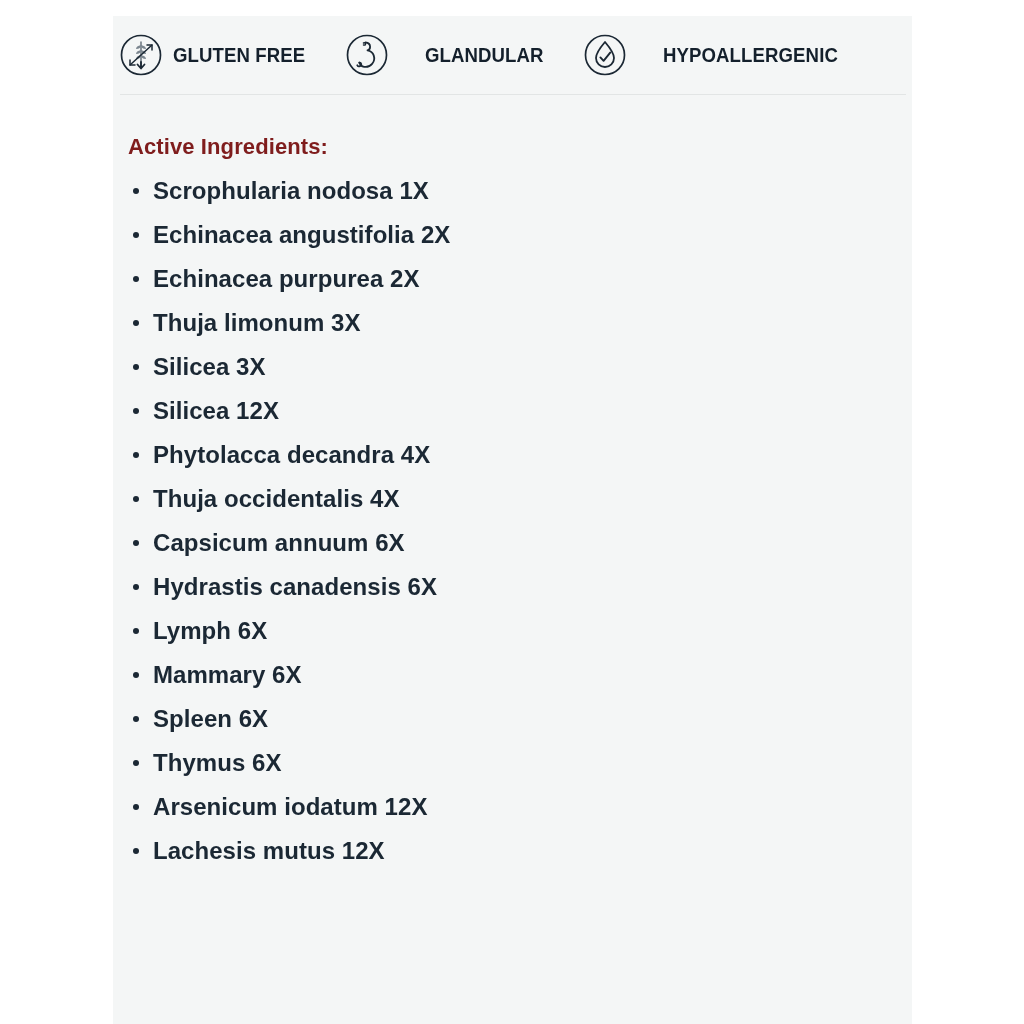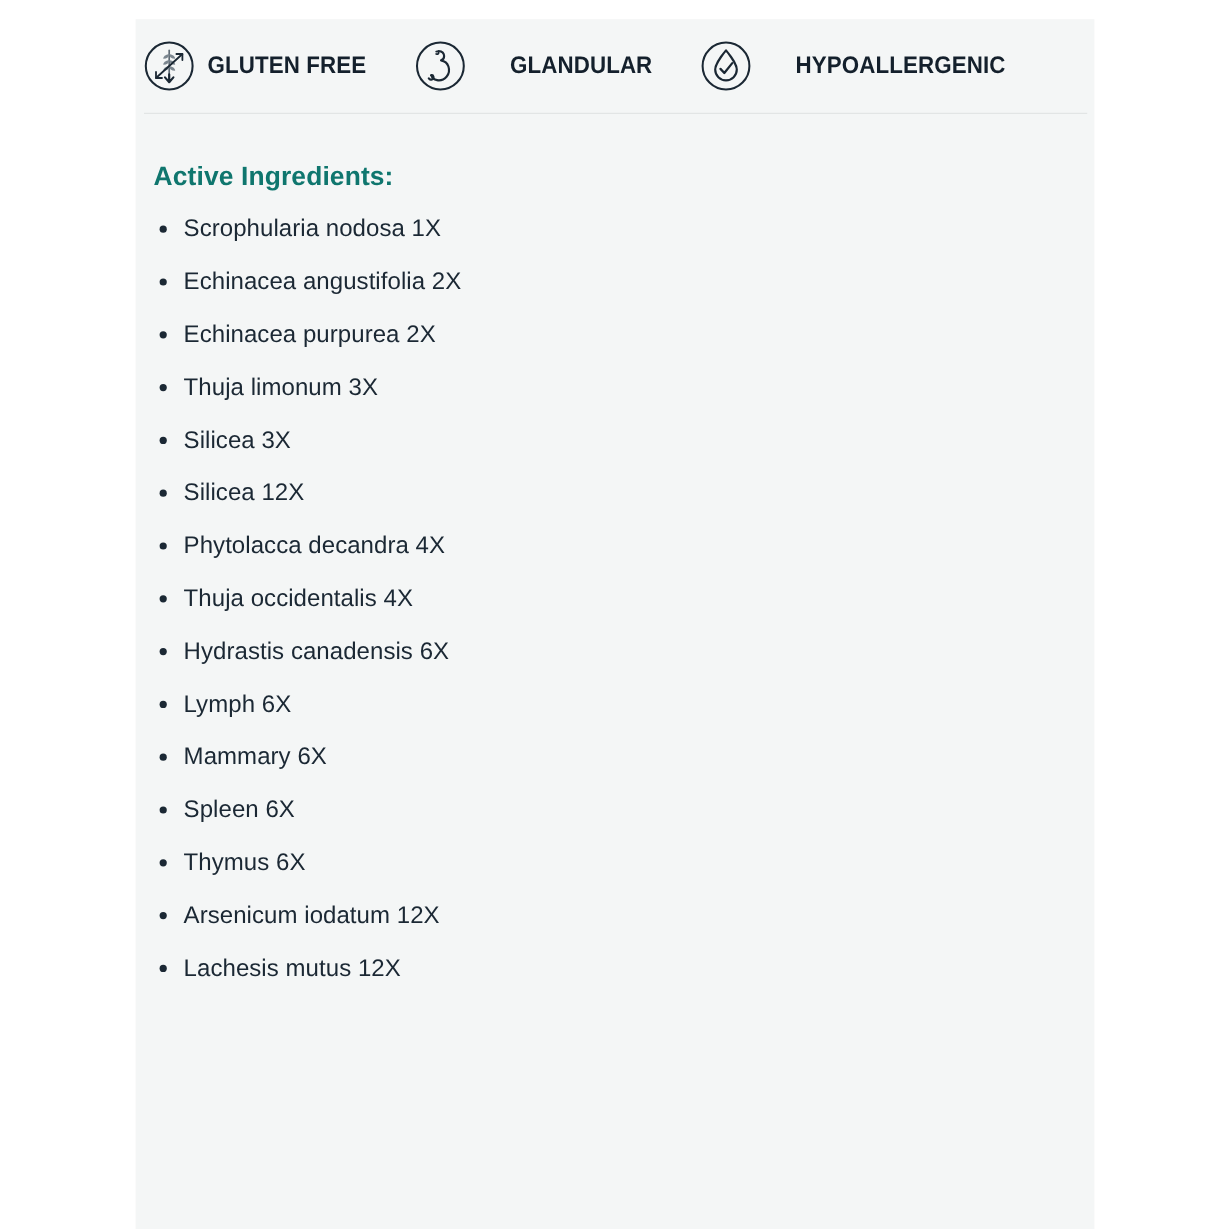--- a/index.html
+++ b/index.html
@@ -81,42 +81,43 @@
     bottom: 0;
     box-sizing: border-box;
   }
 
   #active-heading {
     position: absolute;
     left: 8px;
     top: 40px;
     font-size: 22px;
     font-weight: 700;
-    color: #0f766e;
+    color: #7f1d1d;
     letter-spacing: 0.1px;
   }
 
   #ingredient-list {
     position: absolute;
     left: 8px;
     top: 75px;
     margin: 0;
     padding: 0;
     list-style: none;
     width: 760px;
   }
   #ingredient-list li {
     position: relative;
     height: 44px;
     line-height: 44px;
     padding-left: 25px;
-    font-size: 20px;
+    font-size: 24px;
     color: #1b2834;
     letter-spacing: 0.05px;
     white-space: nowrap;
+    font-weight: bold;
   }
   #ingredient-list li::before {
     content: "";
     position: absolute;
     left: 5px;
     top: 50%;
     margin-top: -3px;
     width: 6px;
     height: 6px;
     border-radius: 50%;
@@ -185,20 +186,21 @@
 
     <ul id="ingredient-list">
         <li>Scrophularia nodosa 1X</li>
         <li>Echinacea angustifolia 2X</li>
         <li>Echinacea purpurea 2X</li>
         <li>Thuja limonum 3X</li>
         <li>Silicea 3X</li>
         <li>Silicea 12X</li>
         <li>Phytolacca decandra 4X</li>
         <li>Thuja occidentalis 4X</li>
+        <li>Capsicum annuum 6X</li>
         <li>Hydrastis canadensis 6X</li>
         <li>Lymph 6X</li>
         <li>Mammary 6X</li>
         <li>Spleen 6X</li>
         <li>Thymus 6X</li>
         <li>Arsenicum iodatum 12X</li>
         <li>Lachesis mutus 12X</li>
       </ul>
 
   </div>

